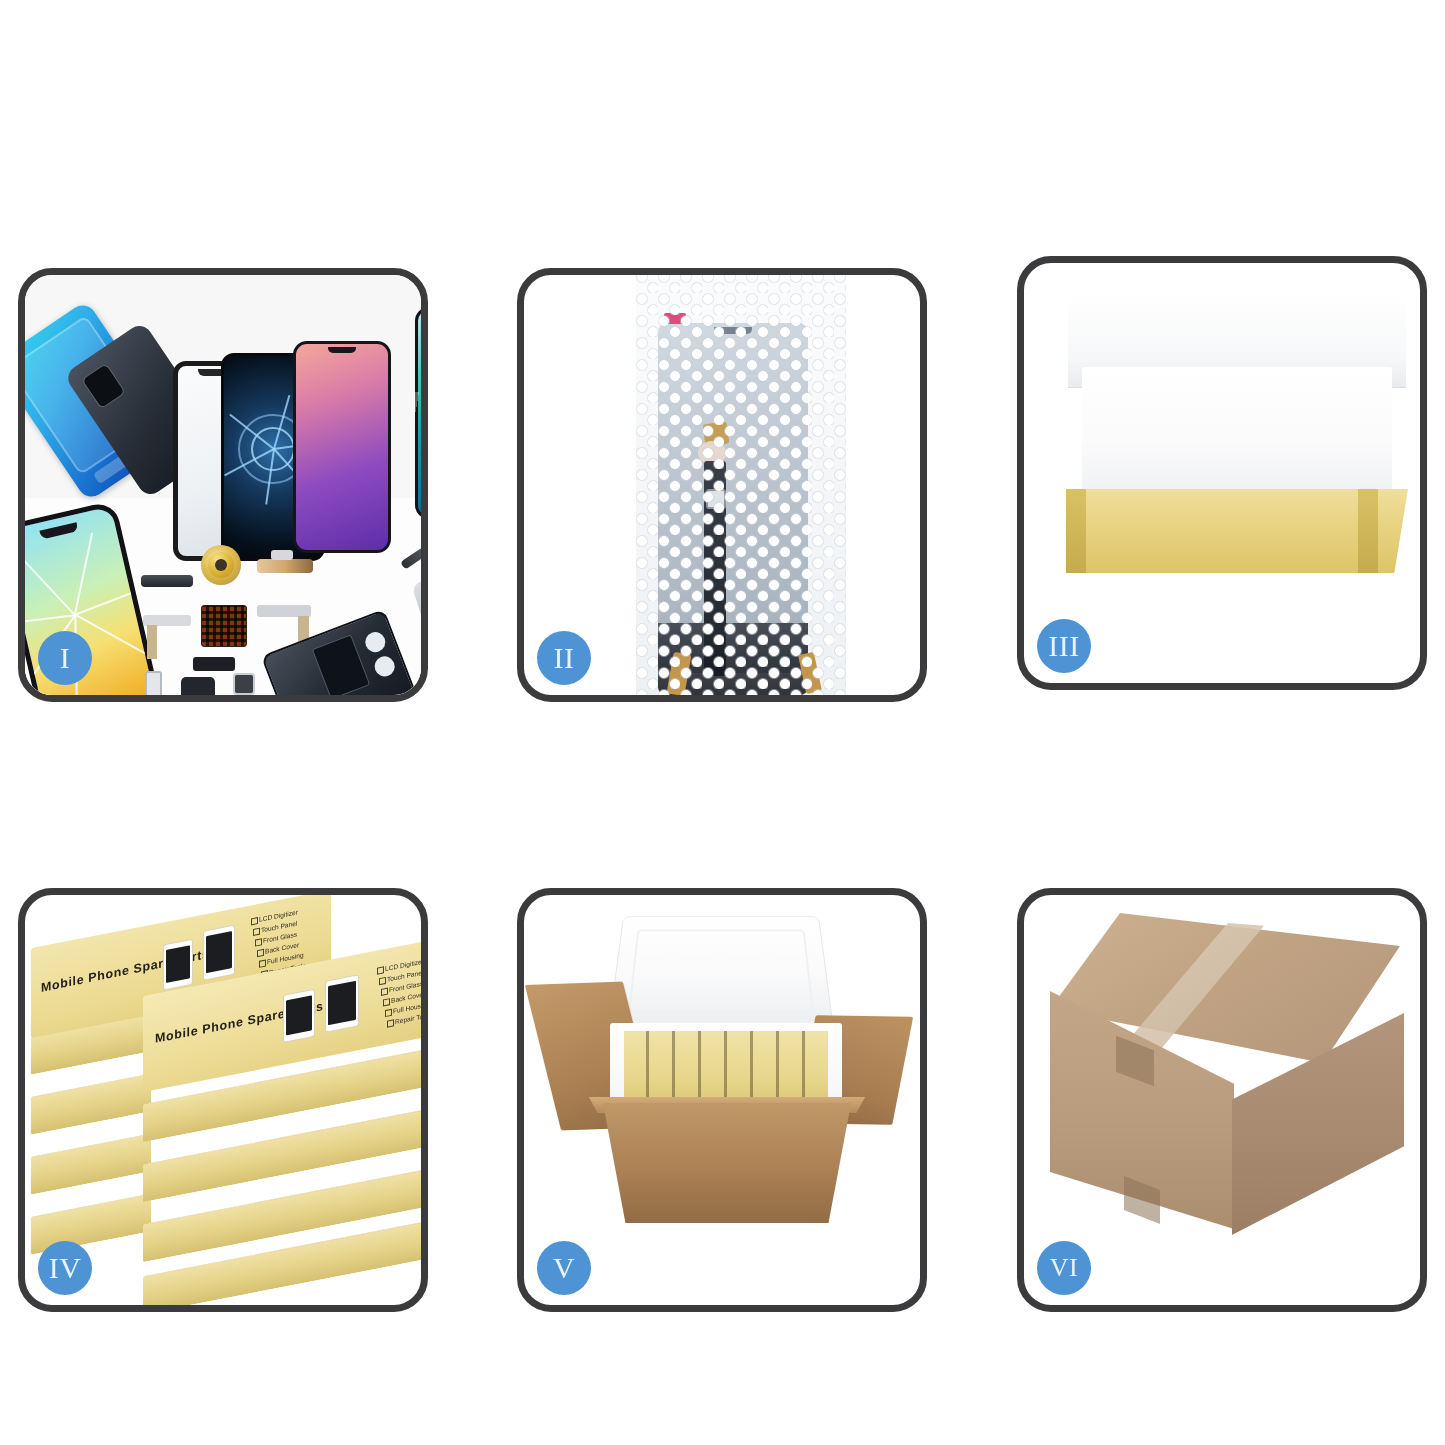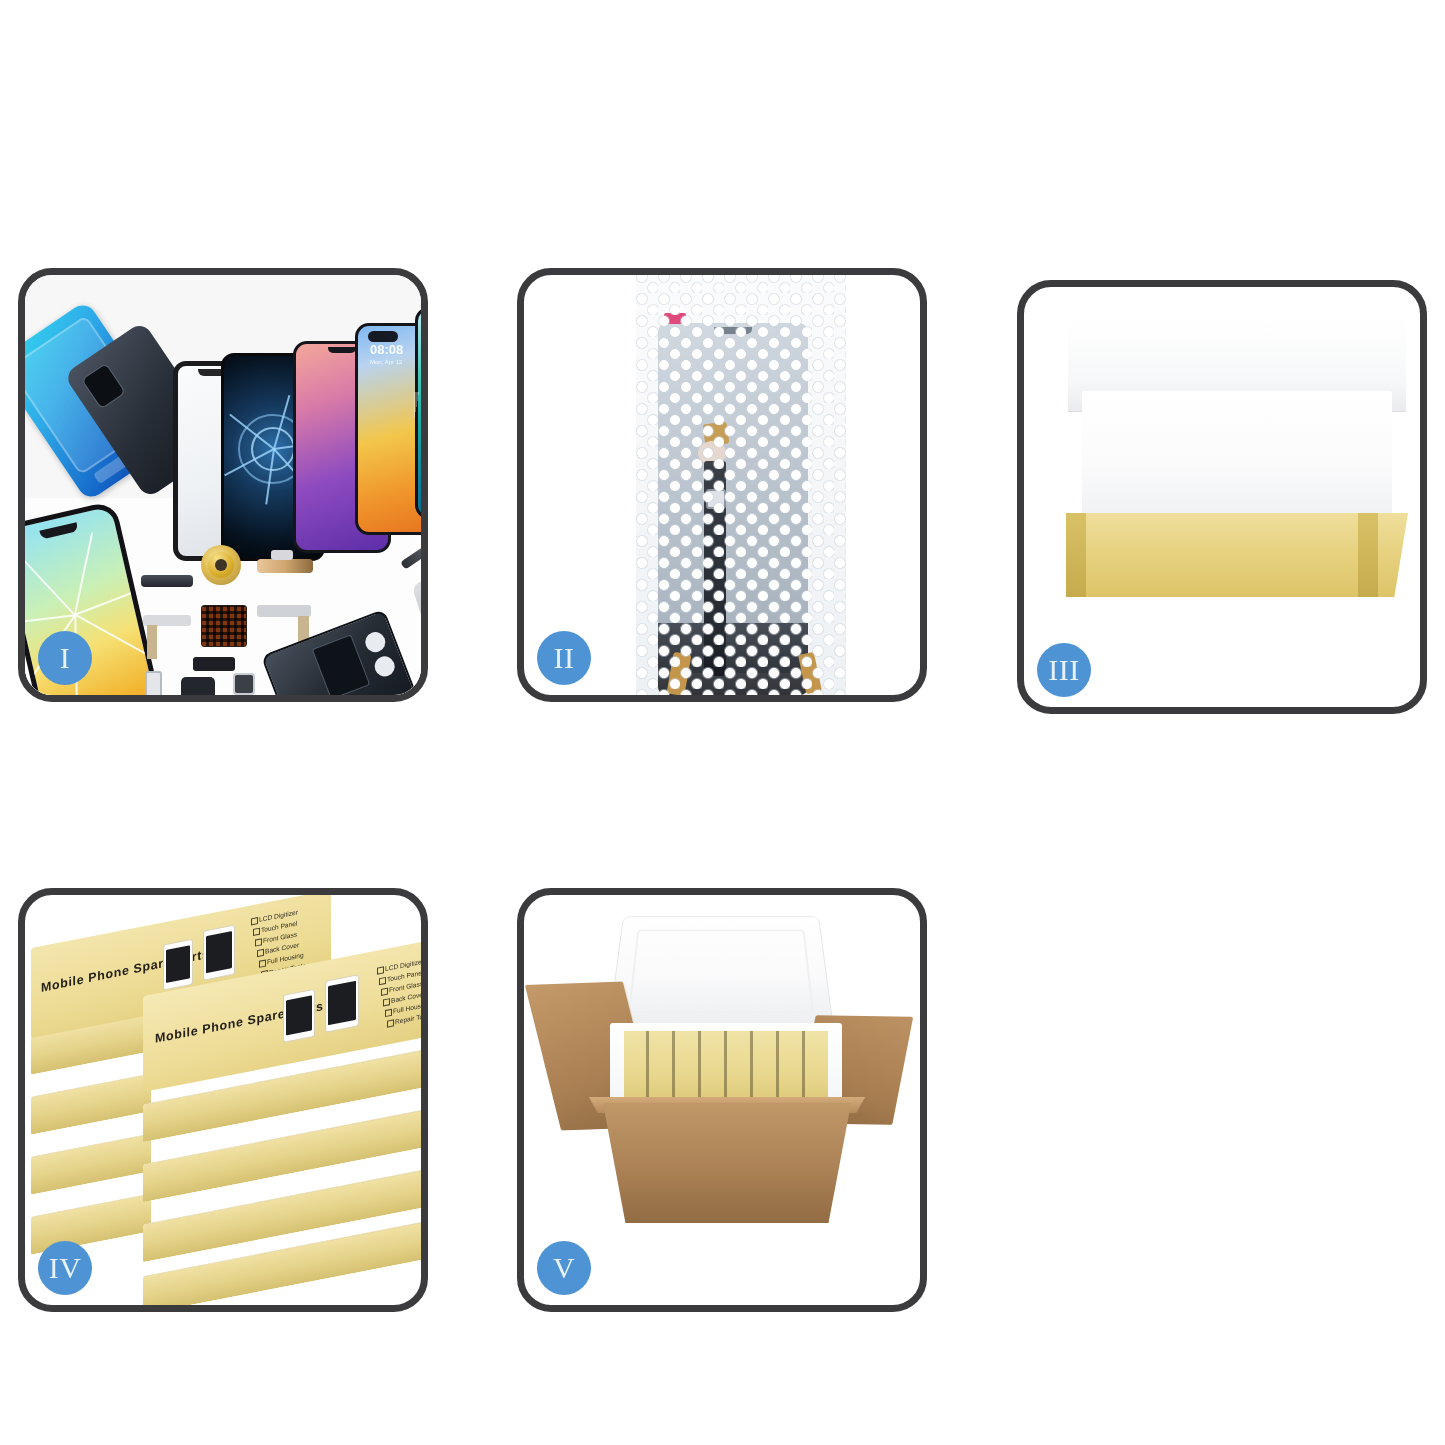--- a/index.html
+++ b/index.html
@@ -368,24 +368,20 @@
           <div class="crkring"></div>
           <div class="crkring b"></div>
           <div class="crk" style="transform:rotate(8deg)"></div>
           <div class="crk" style="transform:rotate(62deg)"></div>
           <div class="crk" style="transform:rotate(128deg)"></div>
           <div class="crk" style="transform:rotate(196deg)"></div>
           <div class="crk" style="transform:rotate(262deg)"></div>
           <div class="crk" style="transform:rotate(318deg)"></div>
         </div>
         <div class="ph-purple"></div>
-        <div class="ph-orange">
-          <div class="oled-t">08:08</div>
-          <div class="oled-s">Mon, Apr 12</div>
-        </div>
         <div class="ph-green"></div>
 
         <div class="ph-broken">
           <div class="shard" style="transform:rotate(12deg)"></div>
           <div class="shard" style="transform:rotate(48deg)"></div>
           <div class="shard" style="transform:rotate(96deg)"></div>
           <div class="shard" style="transform:rotate(150deg)"></div>
           <div class="shard" style="transform:rotate(205deg)"></div>
           <div class="shard" style="transform:rotate(262deg)"></div>
           <div class="shard" style="transform:rotate(312deg)"></div>
@@ -420,21 +416,21 @@
           <div class="p2-ic"></div>
           <div class="p2-bot"></div>
           <div class="p2-goldl"></div>
           <div class="p2-goldr"></div>
           <div class="p2-bubbles"></div>
         </div>
       </div>
       <div class="badge">II</div>
     </div>
 
-    <div class="panel" style="left:1017px;top:280px;width:410px;height:434px;">
+    <div class="panel" style="left:1017px;top:256px;width:410px;height:434px;">
       <div class="stage">
         <div class="p3-lid"></div>
         <div class="p3-foam"></div>
         <div class="p3-bubble"></div>
         <div class="p3-front"></div>
         <div class="p3-lwall"></div>
         <div class="p3-rwall"></div>
       </div>
       <div class="badge">III</div>
     </div>
@@ -502,15 +498,27 @@
             <i style="left:126px"></i>
             <i style="left:152px"></i>
             <i style="left:178px"></i>
         </div>
         <div class="v-rim"></div>
         <div class="v-body"></div>
       </div>
       <div class="badge">V</div>
     </div>
 
+    <div class="panel" style="left:1017px;top:888px;width:410px;height:424px;">
+      <div class="stage">
+        <div class="c-white"></div>
+        <div class="c-top"></div>
+        <div class="c-tape"></div>
+        <div class="c-left"></div>
+        <div class="c-right"></div>
+        <div class="c-patch" style="left:92px;top:148px;width:38px;height:36px;transform:skewY(21deg);"></div>
+        <div class="c-patch" style="left:100px;top:288px;width:36px;height:34px;transform:skewY(21deg);"></div>
+      </div>
+      <div class="badge small">VI</div>
+    </div>
 
   </div>
 </div>
 
 </body></html>

